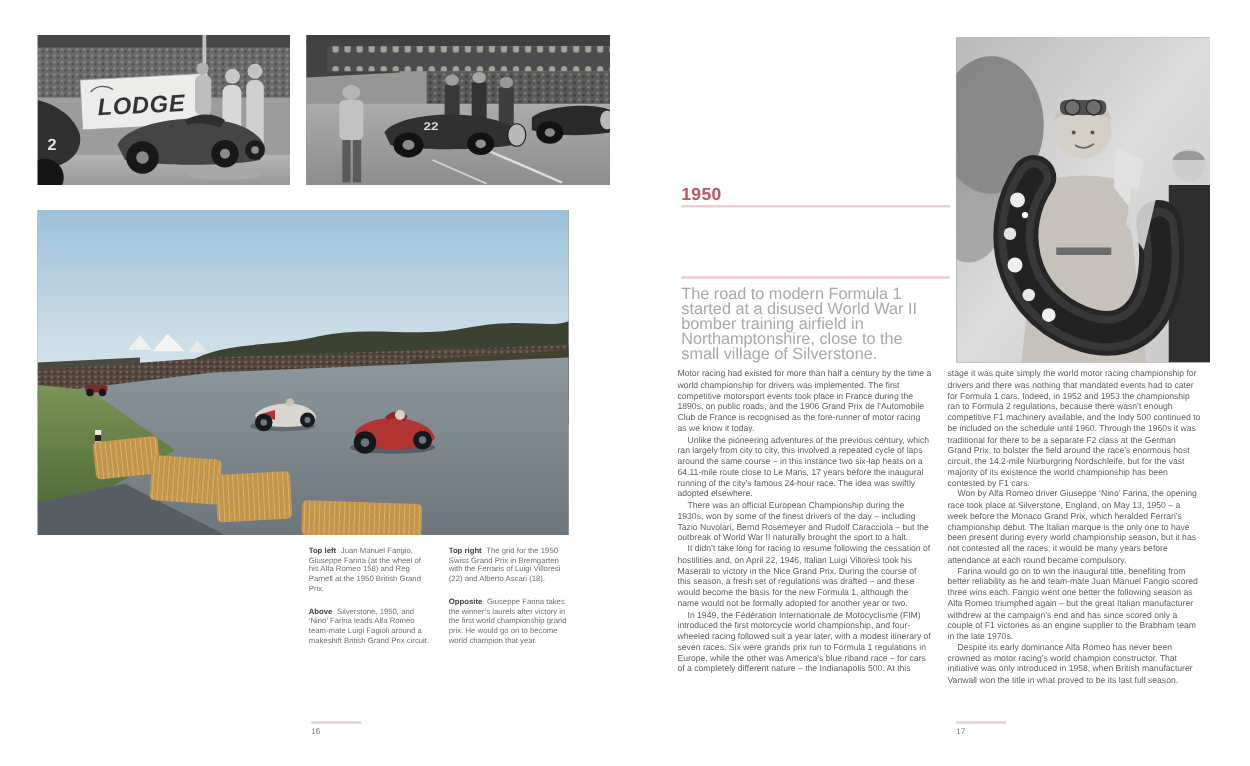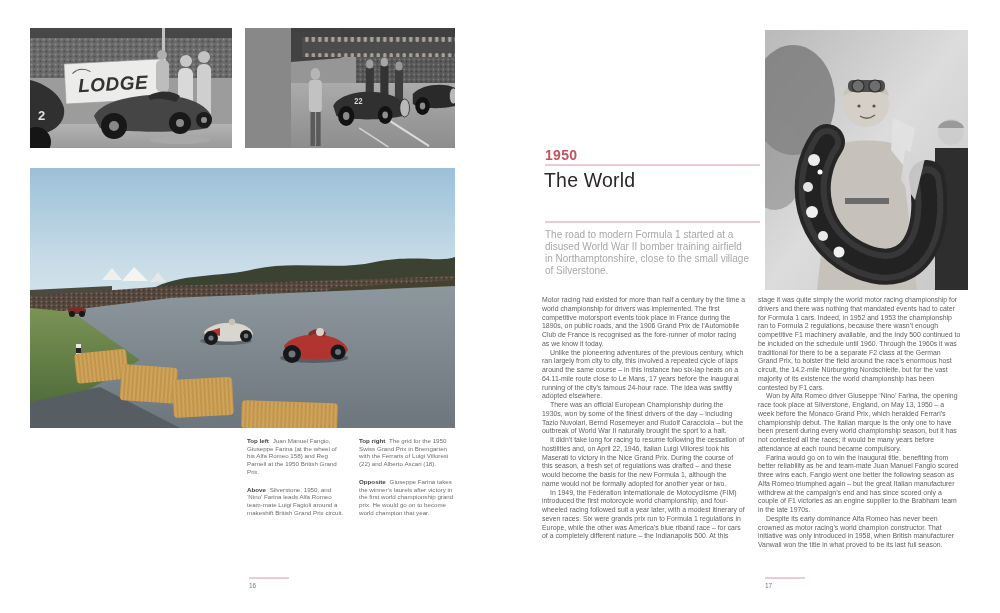--- a/index.html
+++ b/index.html
@@ -10,21 +10,21 @@
   }
   .photo{position:absolute;overflow:hidden;background:#888;}
   .photo svg{display:block;width:100%;height:100%;}
 
   
   .kicker{position:absolute;left:545px;top:147px;font-size:14px;font-weight:bold;color:#c05460;letter-spacing:.3px;}
   .rule{position:absolute;height:1.6px;background:#ecccd1;}
   .rule1{left:545px;top:164px;width:215px;}
   .rule2{left:545px;top:221px;width:215px;}
   .title{position:absolute;left:544px;top:170px;width:230px;font-size:19.5px;line-height:21.5px;color:#2b2729;letter-spacing:.2px;}
-  .intro{position:absolute;left:545px;top:229px;width:204px;font-size:10px;line-height:12px;color:#a9a7a8;}
+  .intro{position:absolute;left:545px;top:229px;width:204px;font-size:13px;line-height:12px;color:#a9a7a8;}
 
   
   .bodycol{position:absolute;top:296px;width:203px;font-size:6.9px;line-height:8.75px;color:#626062;text-align:left;}
   .bodycol p{margin:0;}
   .bodycol p.indent{text-indent:8px;}
   .col1{left:542px;}
   .col2{left:758px;}
 
   
   .captions{position:absolute;left:247px;top:437px;width:212px;display:flex;gap:13px;}
@@ -87,21 +87,21 @@
     </g>
 
     <g>
       <path d="M0,52 C16,56 30,66 34,80 C36,95 24,106 0,108 Z" fill="#303030"></path>
       <circle cx="6" cy="114" r="15" fill="#151515"></circle>
       <text x="8" y="92" font-size="13" font-weight="bold" fill="#e0e0e0">2</text>
     </g>
   </svg>
 </div>
 
-<div class="photo" style="left:245px;top:28px;width:164px;height:120px;padding-left:46px;">
+<div class="photo" style="left:245px;top:28px;width:243px;height:120px;">
   <svg viewBox="0 0 202 120" preserveAspectRatio="none">
     <defs>
       <pattern id="bwCrowd2" width="6" height="5" patternUnits="userSpaceOnUse">
         <rect width="6" height="5" fill="#5a5a5a"></rect>
         <circle cx="1.6" cy="1.6" r="1" fill="#7c7c7c"></circle>
         <circle cx="4.4" cy="3.4" r="1" fill="#3e3e3e"></circle>
       </pattern>
       <pattern id="bannerTex" width="8" height="20" patternUnits="userSpaceOnUse">
         <rect width="8" height="20" fill="#4c4c4c"></rect>
         <rect x="1.5" y="5" width="4" height="9" rx="1.5" fill="#a9a29a"></rect>
@@ -309,21 +309,20 @@
       <circle cx="94" cy="76" r="1.6" fill="#5b5247"></circle>
         <circle cx="109" cy="76" r="1.6" fill="#5b5247"></circle>
       <path d="M95,86 Q102,91 110,85" stroke="#6b6258" stroke-width="1.4" fill="none"></path>
     </g>
   </svg>
 </div>
 
 <div class="kicker">1950</div>
 <div class="rule rule1"></div>
 <div class="title">
-  <div>The World</div>
 </div>
 <div class="rule rule2"></div>
 <div class="intro">The road to modern Formula 1 started at a disused World War II bomber training airfield in Northamptonshire, close to the small village of Silverstone.</div>
 
 <div class="bodycol col1">
 
 <p>Motor racing had existed for more than half a century by the time a world championship for drivers was implemented. The first competitive motorsport events took place in France during the 1890s, on public roads, and the 1906 Grand Prix de l’Automobile Club de France is recognised as the fore-runner of motor racing as we know it today.</p>
     <p class="indent">Unlike the pioneering adventures of the previous century, which ran largely from city to city, this involved a repeated cycle of laps around the same course – in this instance two six-lap heats on a 64.11-mile route close to Le Mans, 17 years before the inaugural running of the city’s famous 24-hour race. The idea was swiftly adopted elsewhere.</p>
     <p class="indent">There was an official European Championship during the 1930s, won by some of the finest drivers of the day – including Tazio Nuvolari, Bernd Rosemeyer and Rudolf Caracciola – but the outbreak of World War II naturally brought the sport to a halt.</p>
     <p class="indent">It didn’t take long for racing to resume following the cessation of hostilities and, on April 22, 1946, Italian Luigi Villoresi took his Maserati to victory in the Nice Grand Prix. During the course of this season, a fresh set of regulations was drafted – and these would become the basis for the new Formula 1, although the name would not be formally adopted for another year or two.</p>

